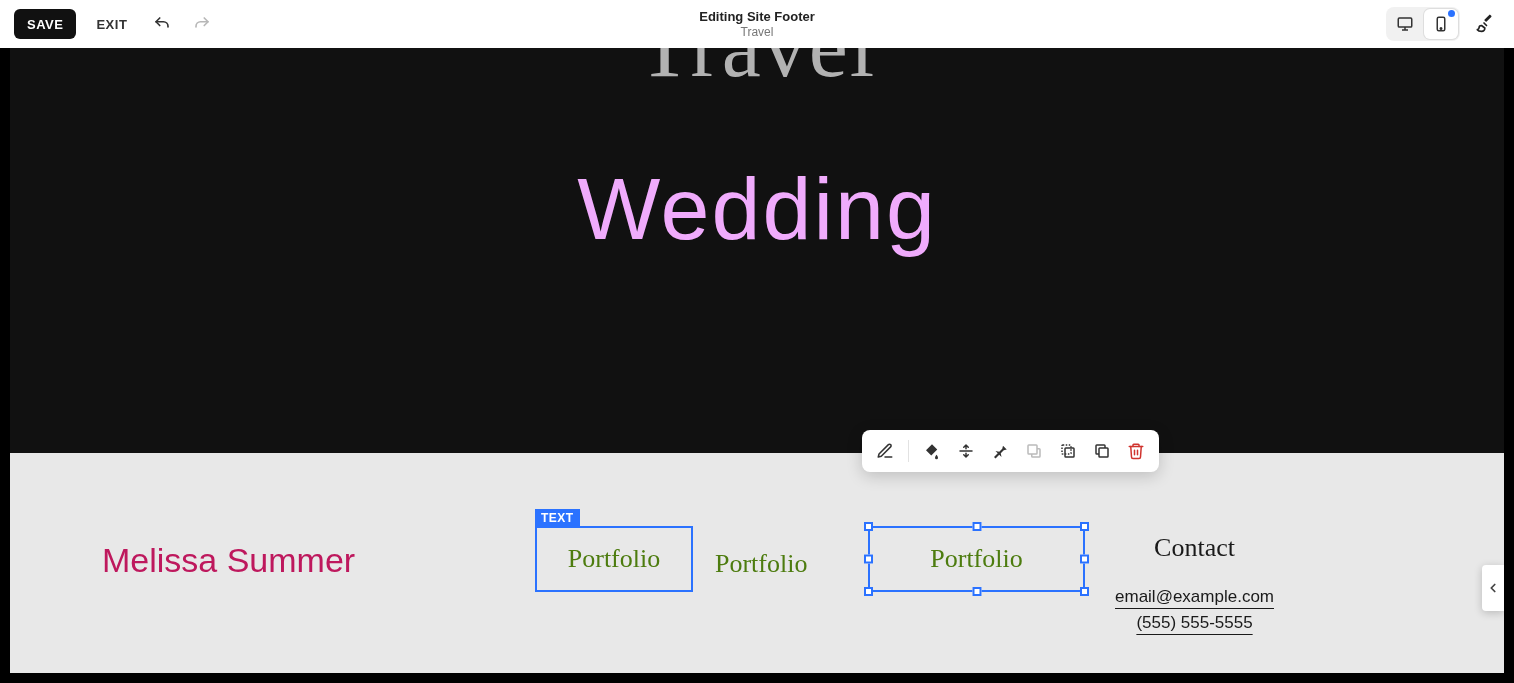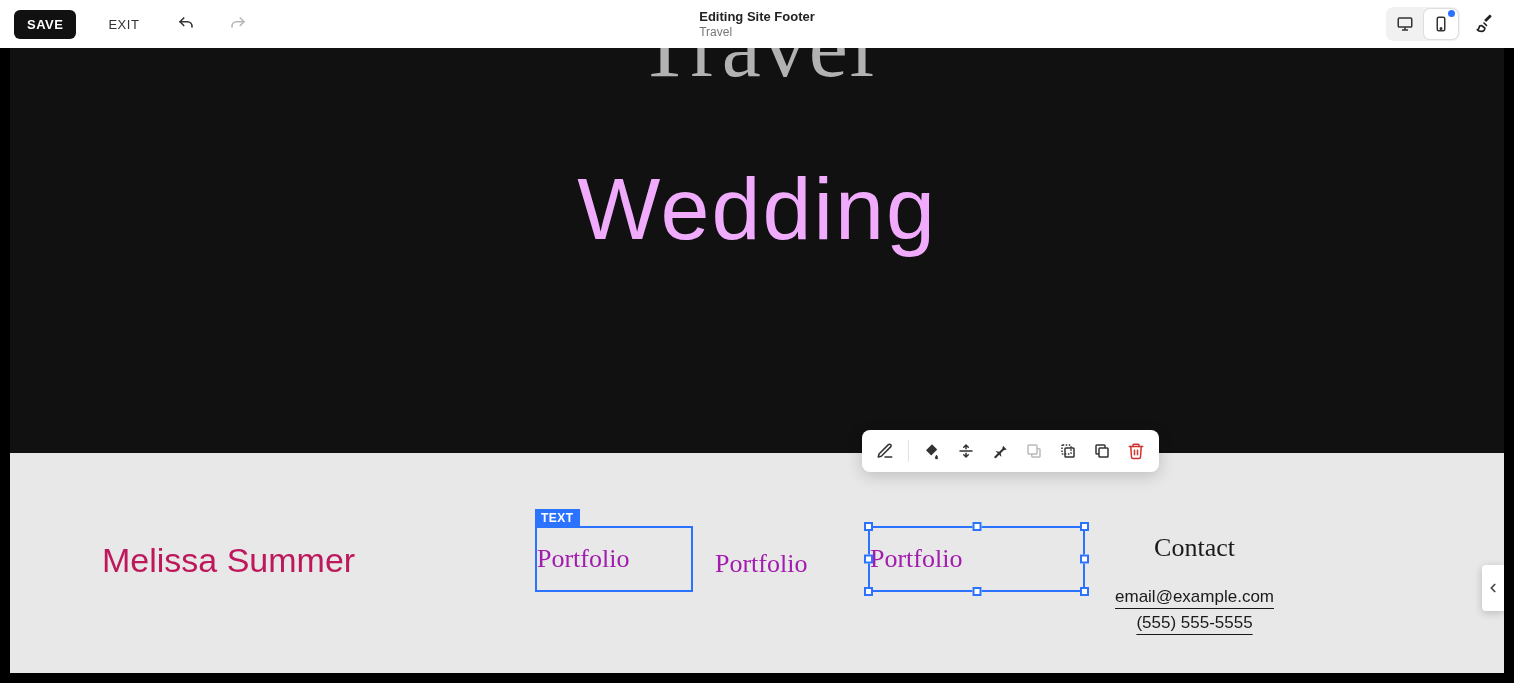--- a/index.html
+++ b/index.html
@@ -1,27 +1,27 @@
 <!DOCTYPE html>
 <html><head>
 <meta charset="utf-8">
 <style>
   * { box-sizing: border-box; margin: 0; padding: 0; }
   html, body { width: 100%; height: 100%; font-family: -apple-system, BlinkMacSystemFont, "Segoe UI", Arial, sans-serif; background:#000; }
   .app { width:1514px; height:683px; background:#000; position:relative; overflow:hidden; }
 
   
   .topbar { position:absolute; top:0; left:0; right:0; height:48px; background:#fff; display:flex; align-items:center; padding:0 14px; z-index:50; }
-  .topbar-left { display:flex; align-items:center; gap:22px; }
+  .topbar-left { display:flex; gap:10px; }
   .save-btn { background:#111; color:#fff; font-weight:700; font-size:13px; letter-spacing:0.5px; border:none; border-radius:6px; padding:7px 13px; cursor:pointer; }
-  .exit-btn { background:transparent; border:none; color:#333; font-weight:400; font-size:13px; letter-spacing:0.5px; padding:6px 10px; cursor:pointer; }
+  .exit-btn { background:transparent; border:none; color:#333; font-weight:700; font-size:13px; letter-spacing:0.5px; padding:6px 10px; cursor:pointer; }
   .icon-btn { background:transparent; border:none; padding:6px; cursor:pointer; display:flex; align-items:center; justify-content:center; color:#333; border-radius:4px;}
   .icon-btn.disabled { opacity:0.35; cursor:default; }
   .icon-btn svg { width:18px; height:18px; }
-  .topbar-center { position:absolute; left:50%; transform:translateX(-50%); text-align:left; }
+  .topbar-center { position:absolute; left:50%; transform:translateX(-50%); text-align:center; }
   .topbar-center .t1 { font-size:13px; font-weight:700; color:#222; }
   .topbar-center .t2 { font-size:12px; color:#777; margin-top:1px; }
   .topbar-right { margin-left:auto; display:flex; align-items:center; gap:8px; }
   .device-group { display:flex; background:#f1f1f1; border-radius:8px; padding:2px; gap:2px; }
   .device-btn { border:none; background:transparent; padding:6px 8px; border-radius:6px; cursor:pointer; display:flex; align-items:center; justify-content:center; position:relative; }
   .device-btn.active { background:#fff; box-shadow:0 0 0 1px rgba(0,0,0,0.08); }
   .device-btn svg { width:18px; height:18px; color:#333; }
   .blue-dot { position:absolute; top:1px; right:3px; width:7px; height:7px; background:#2b72ff; border-radius:50%; }
   .brush-btn { border:none; background:transparent; padding:6px; cursor:pointer; }
   .brush-btn svg { width:20px; height:20px; color:#222; }
@@ -30,21 +30,21 @@
   .canvas-wrap { position:absolute; top:48px; left:10px; right:10px; bottom:10px; background:#fff; }
   .canvas { position:absolute; inset:0; background:#fff; overflow:hidden; }
   .black-section { position:absolute; top:0; left:0; right:0; height:405px; background:#111; }
   .black-section .word1 { position:absolute; top:-52px; left:50%; transform:translateX(-50%); font-family: Georgia, "Times New Roman", serif; font-size:88px; color:#b2b2b2; letter-spacing:2px; }
   .black-section .word2 { position:absolute; top:110px; left:50%; transform:translateX(-50%); font-family: Liberation Sans, sans-serif; font-size:88px; color:#f0abfc; letter-spacing:2px; }
 
   .footer-section { position:absolute; top:405px; left:0; right:0; bottom:0; background:#e8e8e8; }
   .footer-name { position:absolute; left:92px; top:88px; font-family: Liberation Sans, sans-serif; font-size:34px; color:#be185d; }
 
   
-  .pf { position:absolute; font-family: Georgia, "Times New Roman", serif; font-size:26px; color:#a21caf; display:flex; align-items:center; justify-content:flex-start; }
+  .pf { position:absolute; font-family: Georgia, "Times New Roman", serif; font-size:26px; color:#4d7c0f; display:flex; align-items:center; justify-content:center; }
   .pf1 { left:525px; top:73px; width:158px; height:66px; border:2px solid #2b72ff; }
   .pf1-label-tab { position:absolute; left:525px; top:56px; background:#2b72ff; color:#fff; font-size:12px; font-weight:700; padding:2px 6px; letter-spacing:0.5px; }
   .pf2 { left:705px; top:96px; }
   .pf3 { left:858px; top:73px; width:217px; height:66px; border:2px solid #2b72ff; }
 
   
   .handle { position:absolute; width:9px; height:9px; background:#fff; border:2px solid #2b72ff; }
   .pf3 .h-nw { left:-6px; top:-6px; }
   .pf3 .h-n  { left:50%; top:-6px; transform:translateX(-50%);}
   .pf3 .h-ne { right:-6px; top:-6px; }

